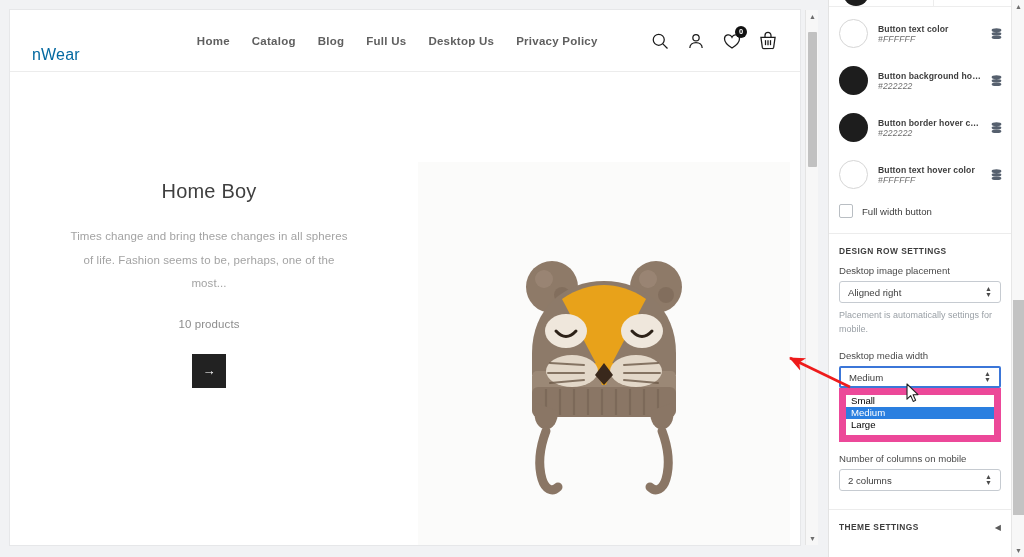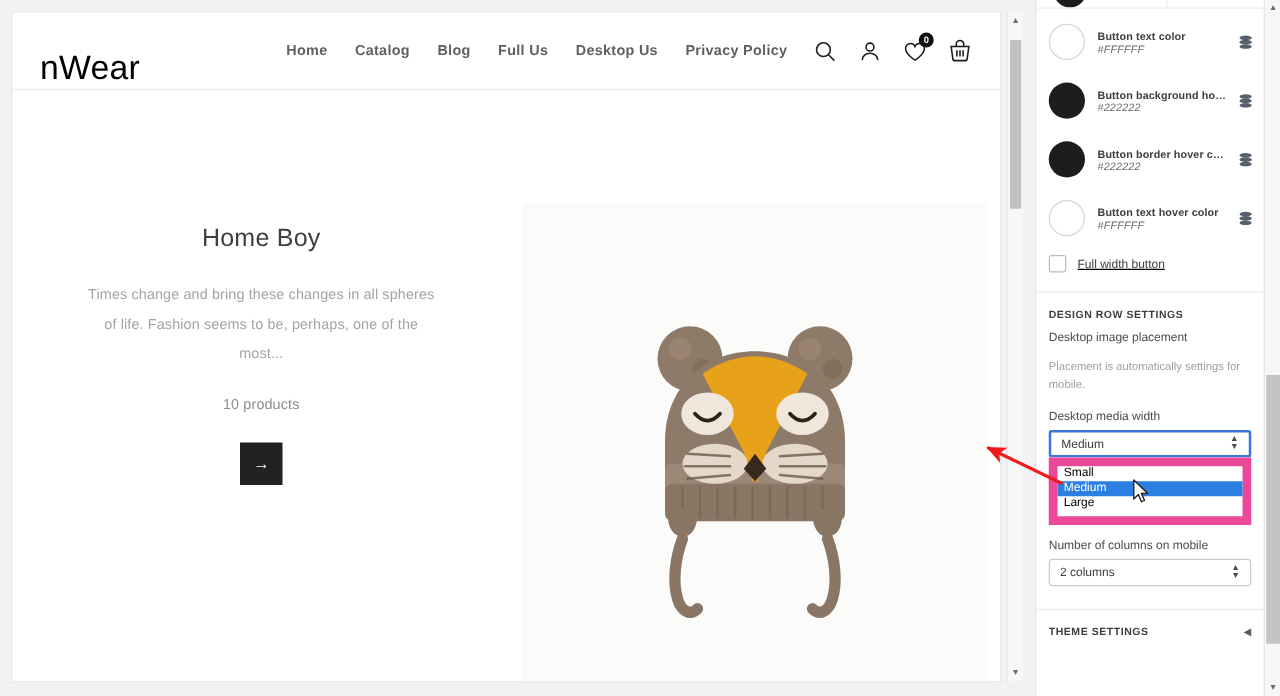--- a/index.html
+++ b/index.html
@@ -38,22 +38,22 @@
   .site-header {
     height: 62px;
     background: #ffffff;
     border-bottom: 1px solid #ececec;
     display: flex;
     align-items: center;
     padding: 0 22px;
     box-sizing: border-box;
   }
   .logo {
-    font-size: 27px;
-    color: #000000;
+    font-size: 16px;
+    color: #0369a1;
     font-weight: 400;
     letter-spacing: .2px;
     white-space: nowrap;
     margin-top: 28px;
   }
   .nav {
     display: flex;
     align-items: center;
     gap: 22px;
     margin-left: 117px;
@@ -263,21 +263,20 @@
 
   .sb-sublabel {
     font-size: 9.3px;
     color: #9aa0a6;
     padding: 4px 10px 6px 10px;
   }
   .checkbox-row {
     display: flex;
     align-items: center;
     padding: 6px 10px 6px 10px;
-    text-decoration: underline;
   }
   .cbox {
     width: 12px; height: 12px;
     border: 1px solid #b9bec3;
     border-radius: 2px;
     background: #fff;
     flex: none;
   }
   .cbox-label {
     font-size: 9.6px;
@@ -612,20 +611,26 @@
       <div class="checkbox-row">
         <span class="cbox"></span>
         <span class="cbox-label">Full width button</span>
       </div>
 
       <div class="sb-divider"></div>
 
       <div class="sb-section-title">DESIGN ROW SETTINGS</div>
 
       <div class="field-label">Desktop image placement</div>
+      <div class="select-wrap">
+        <div class="select-box">
+          <span>Aligned right</span>
+          <span class="select-arrows">▲<br>▼</span>
+        </div>
+      </div>
       <div class="help-text">Placement is automatically settings for mobile.</div>
 
       <div class="field-label" style="padding-top:14px;">Desktop media width</div>
       <div class="select-wrap">
         <div class="select-box focused">
           <span>Medium</span>
           <span class="select-arrows">▲<br>▼</span>
         </div>
         <div class="dropdown-list">
           <div class="dd-item">Small</div>

